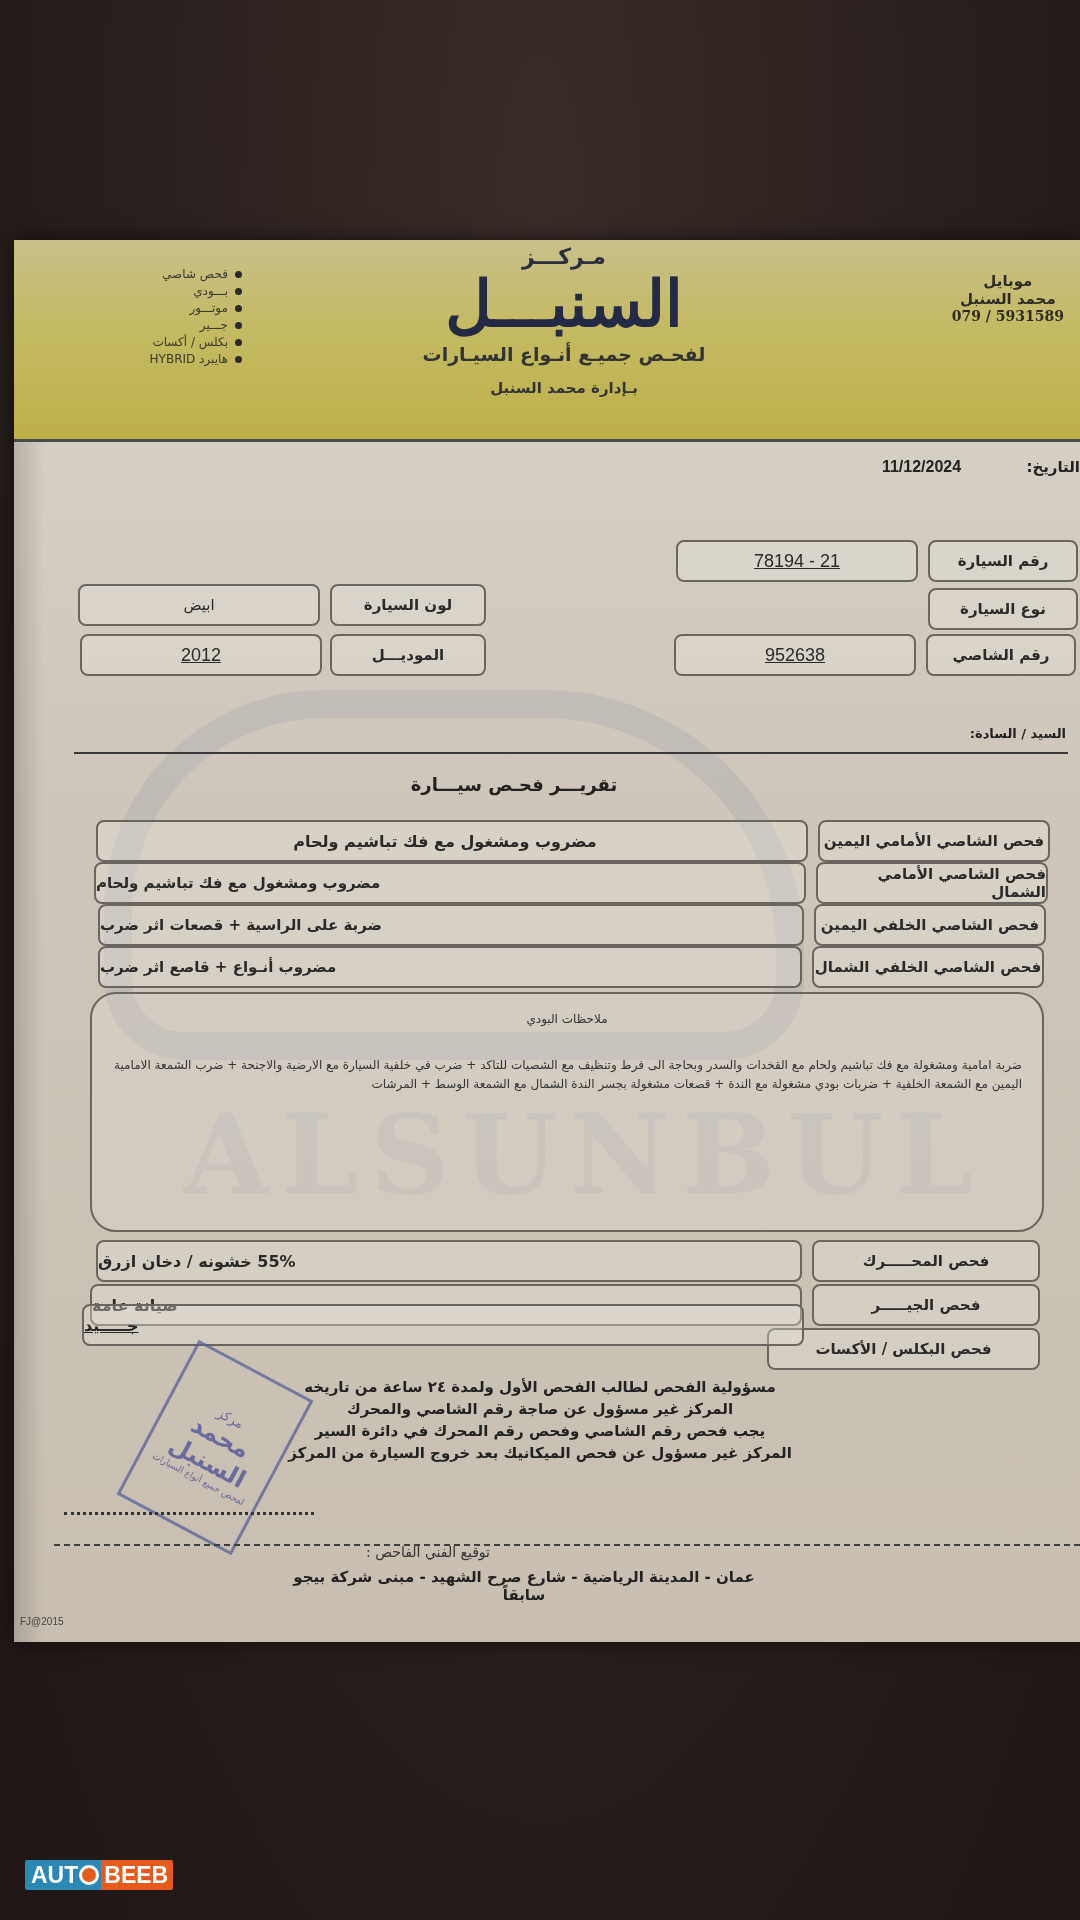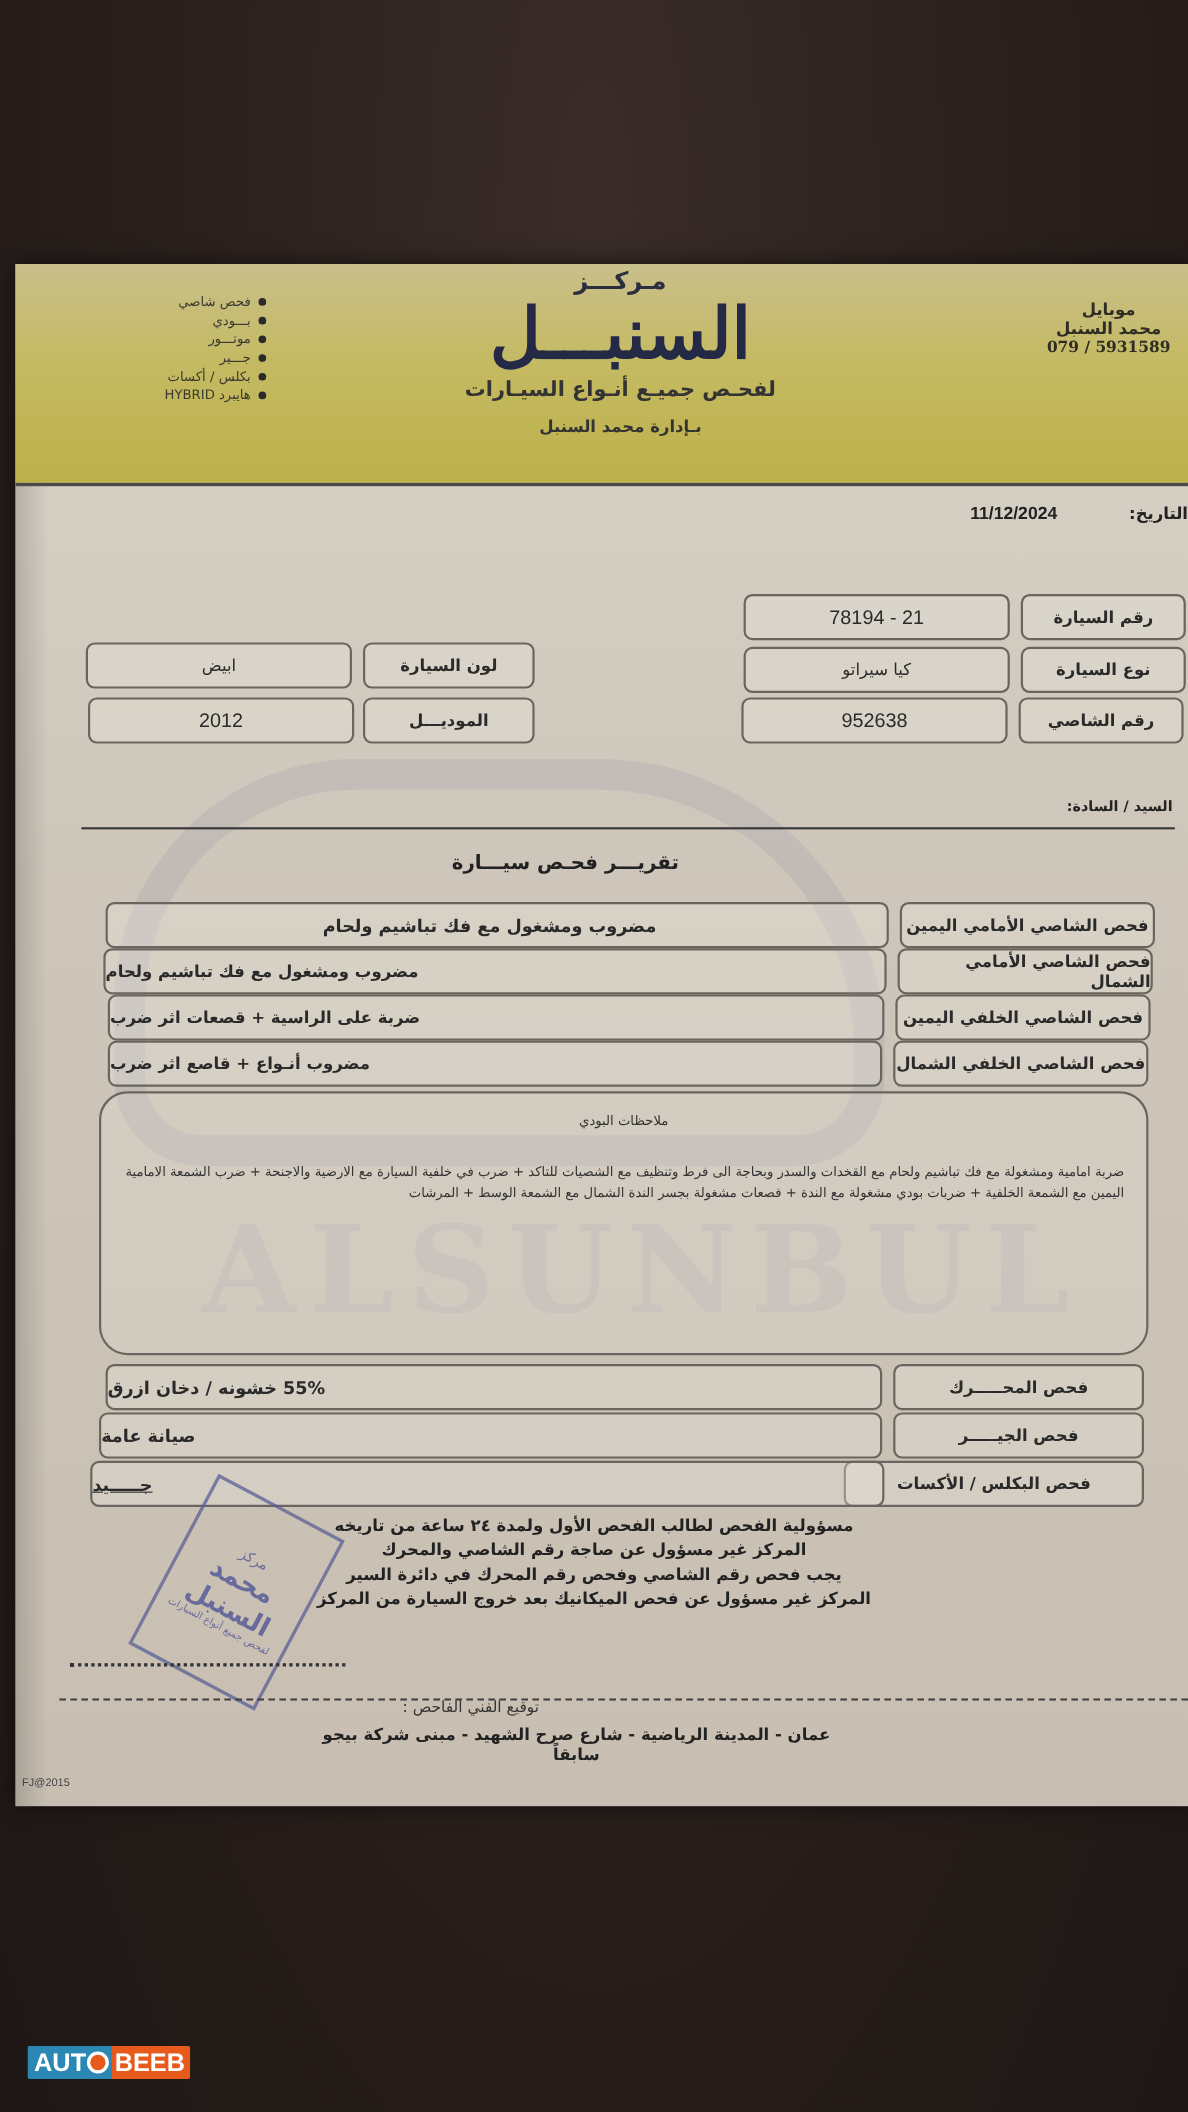--- a/index.html
+++ b/index.html
@@ -64,21 +64,21 @@
     .date-row { position: absolute; right: 0; top: 218px; font-size: 15px; color: #222; font-weight: bold; }
     .date-row .lbl { margin-left: 60px; }
     .date-row .val { font-family: "Liberation Sans", sans-serif; font-size: 16px; }
 
     .field {
       position: absolute; height: 42px; border: 2px solid #6a665f; border-radius: 8px;
       background: rgba(232,228,220,0.35); display: flex; align-items: center; justify-content: center;
       font-size: 15px; color: #2a2a2a;
     }
     .field.lbl { font-weight: bold; }
-    .field .v-num { font-family: "Liberation Sans", sans-serif; font-size: 18px; }
+    .field .v-num { font-family: "Liberation Sans", sans-serif; font-size: 18px; text-decoration: underline; }
 
     .sir-line {
       position: absolute; right: 14px; top: 486px; font-size: 13px; font-weight: bold; color: #222;
     }
     .divider { position: absolute; left: 60px; right: 12px; top: 512px; height: 2px; background: #3a3a3a; }
     .report-title {
       position: absolute; left: 300px; width: 400px; top: 534px; text-align: center;
       font-size: 18px; font-weight: bold; color: #222; letter-spacing: 2px;
     }
     .watermark-car {
@@ -182,21 +182,20 @@
     <span class="lbl">التاريخ:</span>
     <span class="val">11/12/2024</span>
   </div>
 
   <div class="field lbl" style="right:2px; top:300px; width:150px;">رقم السيارة</div>
   <div class="field" style="right:162px; top:300px; width:242px;">
       <span class="v-num">21 - 78194</span>
     </div>
 
   <div class="field lbl" style="right:2px; top:348px; width:150px;">نوع السيارة</div>
-  <div class="field" style="right:162px; top:348px; width:242px;">كيا سيراتو</div>
 
   <div class="field lbl" style="right:4px; top:394px; width:150px;">رقم الشاصي</div>
   <div class="field" style="right:164px; top:394px; width:242px;">
       <span class="v-num">952638</span>
     </div>
 
   <div class="field lbl" style="left:316px; top:344px; width:156px;">لون السيارة</div>
   <div class="field" style="left:64px; top:344px; width:242px;">ابيض</div>
 
   <div class="field lbl" style="left:316px; top:394px; width:156px;">الموديـــل</div>
@@ -237,21 +236,21 @@
   <div class="field" style="right:278px; top:1000px; width:706px; justify-content:flex-end; padding-right:14px;">
       <span style="font-weight:bold; font-size:16px;">55% خشونه / دخان ازرق</span>
     </div>
 
   <div class="field lbl" style="right:40px; top:1044px; width:228px;">فحص الجيـــــر</div>
   <div class="field" style="right:278px; top:1044px; width:712px; justify-content:flex-end; padding-right:14px;">
       <span style="font-weight:bold; font-size:16px;">صيانة عامة</span>
     </div>
 
   <div class="field lbl" style="right:40px; top:1088px; width:273px;">فحص البكلس / الأكسات</div>
-  <div class="field" style="right:276px; top:1088px; width:722px; justify-content:flex-end; padding-right:14px;margin-left:31px;">
+  <div class="field" style="right:276px; top:1064px; width:722px; justify-content:flex-end; padding-right:14px;margin-left:31px;">
       <span style="font-weight:bold; font-size:16px; text-decoration:underline;">جـــــيد</span>
     </div>
 
   <div class="terms">
     <div>مسؤولية الفحص لطالب الفحص الأول ولمدة ٢٤ ساعة من تاريخه</div>
     <div>المركز غير مسؤول عن صاجة رقم الشاصي والمحرك</div>
     <div>يجب فحص رقم الشاصي وفحص رقم المحرك في دائرة السير</div>
     <div>المركز غير مسؤول عن فحص الميكانيك بعد خروج السيارة من المركز</div>
   </div>
 

